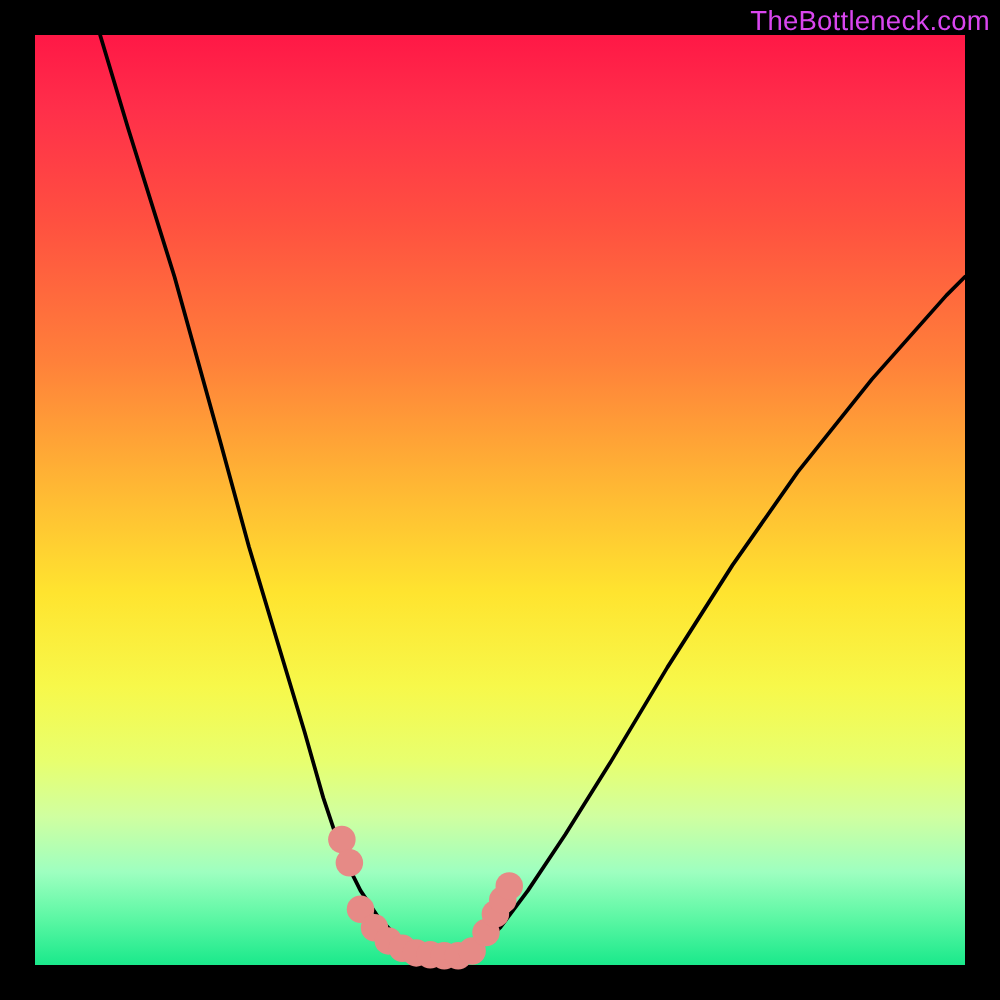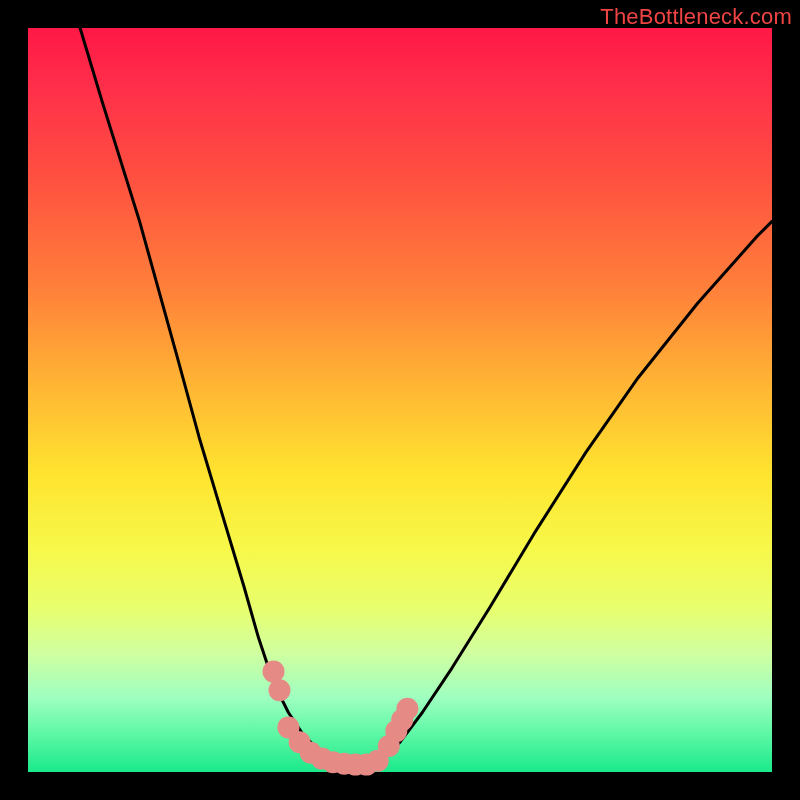--- a/index.html
+++ b/index.html
@@ -38,21 +38,21 @@
       #d0ffa0 84%,
       #9effc0 90%,
       #5cf7a4 95%,
       #1ae98b 100%
     );
   }
   .watermark {
     position: absolute;
     top: 4px;
     right: 8px;
-    color: #ef4444;
+    color: #d946ef;
     font-size: 22px;
     letter-spacing: 0.2px;
     font-weight: 500;
     user-select: none;
   }
   svg.curves {
     position: absolute;
     left: 28px;
     top: 28px;
     width: 744px;

